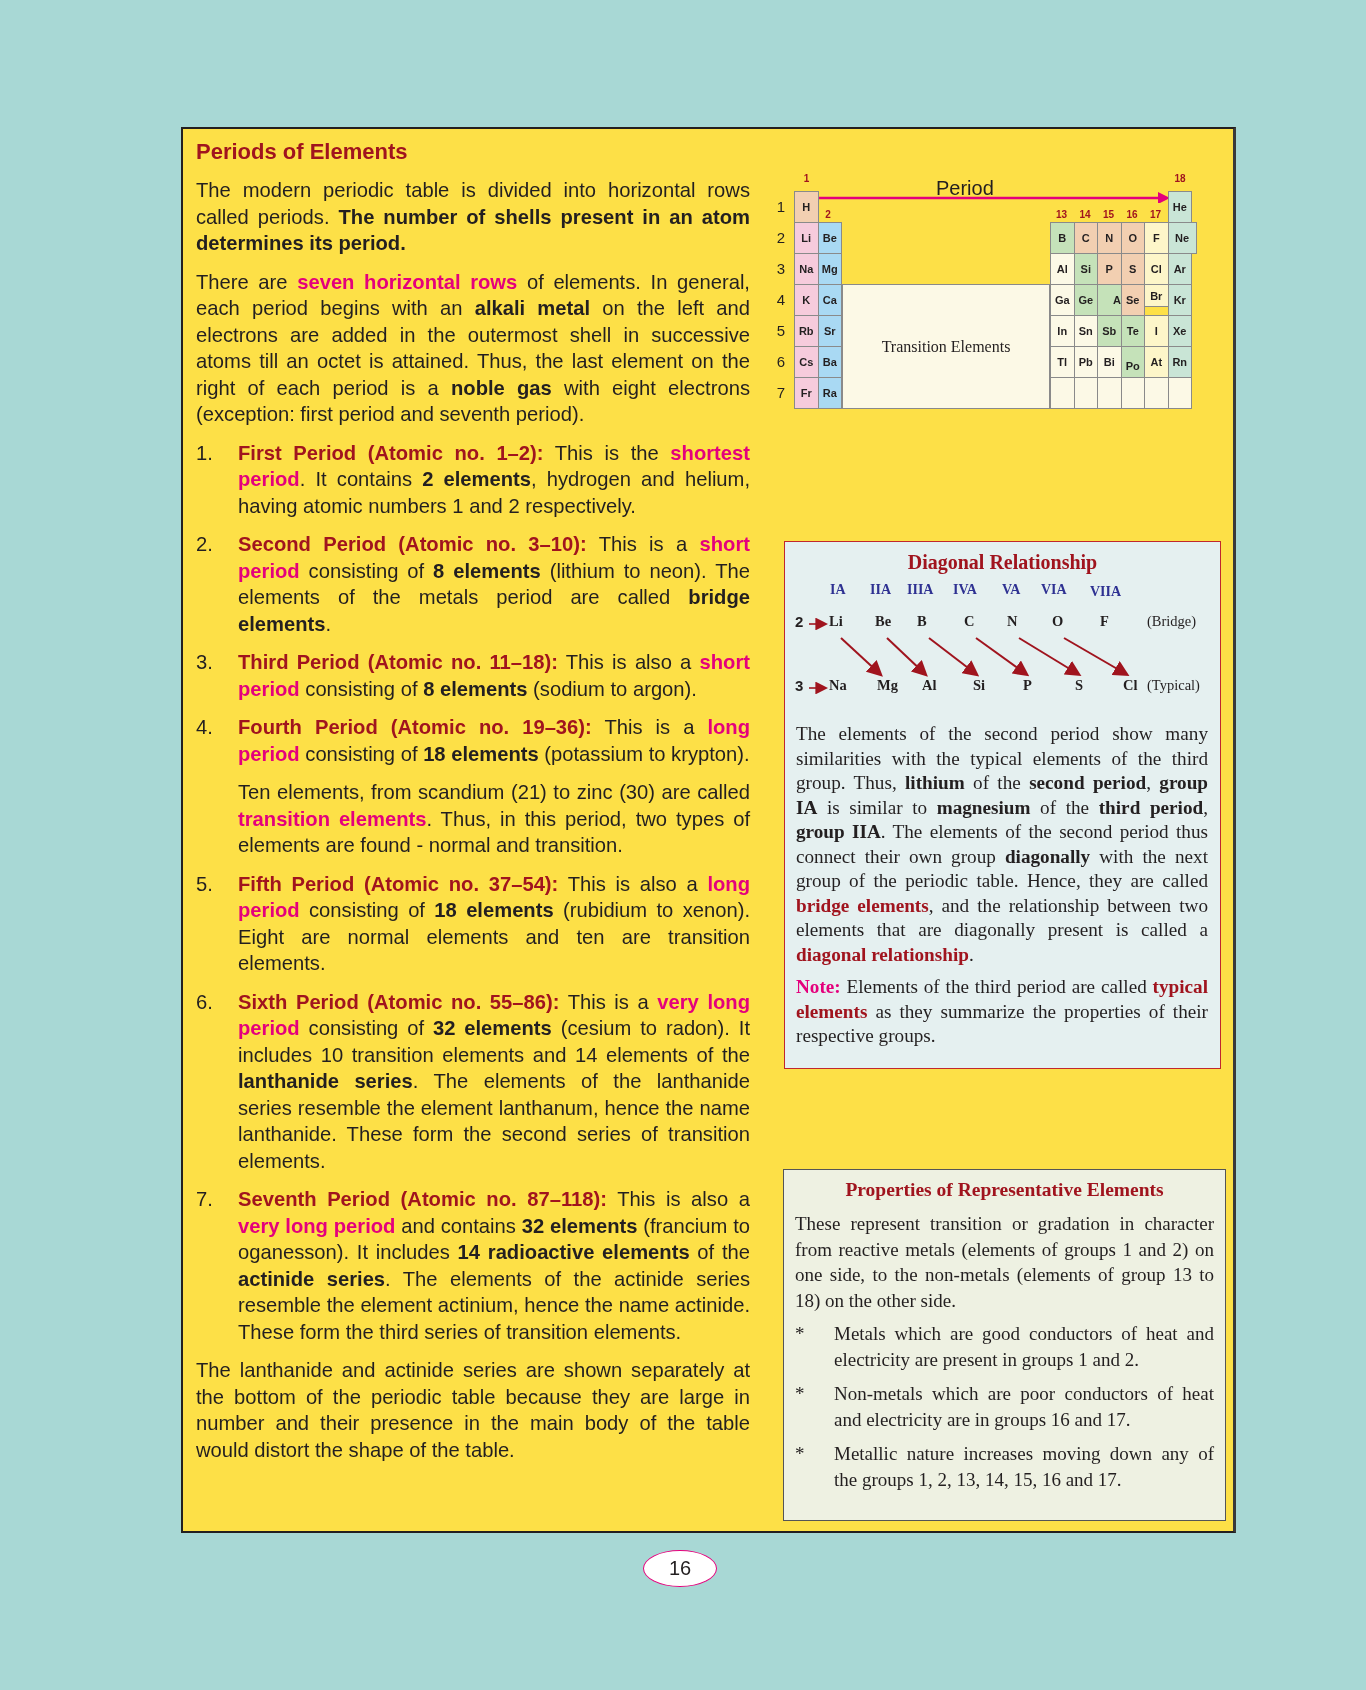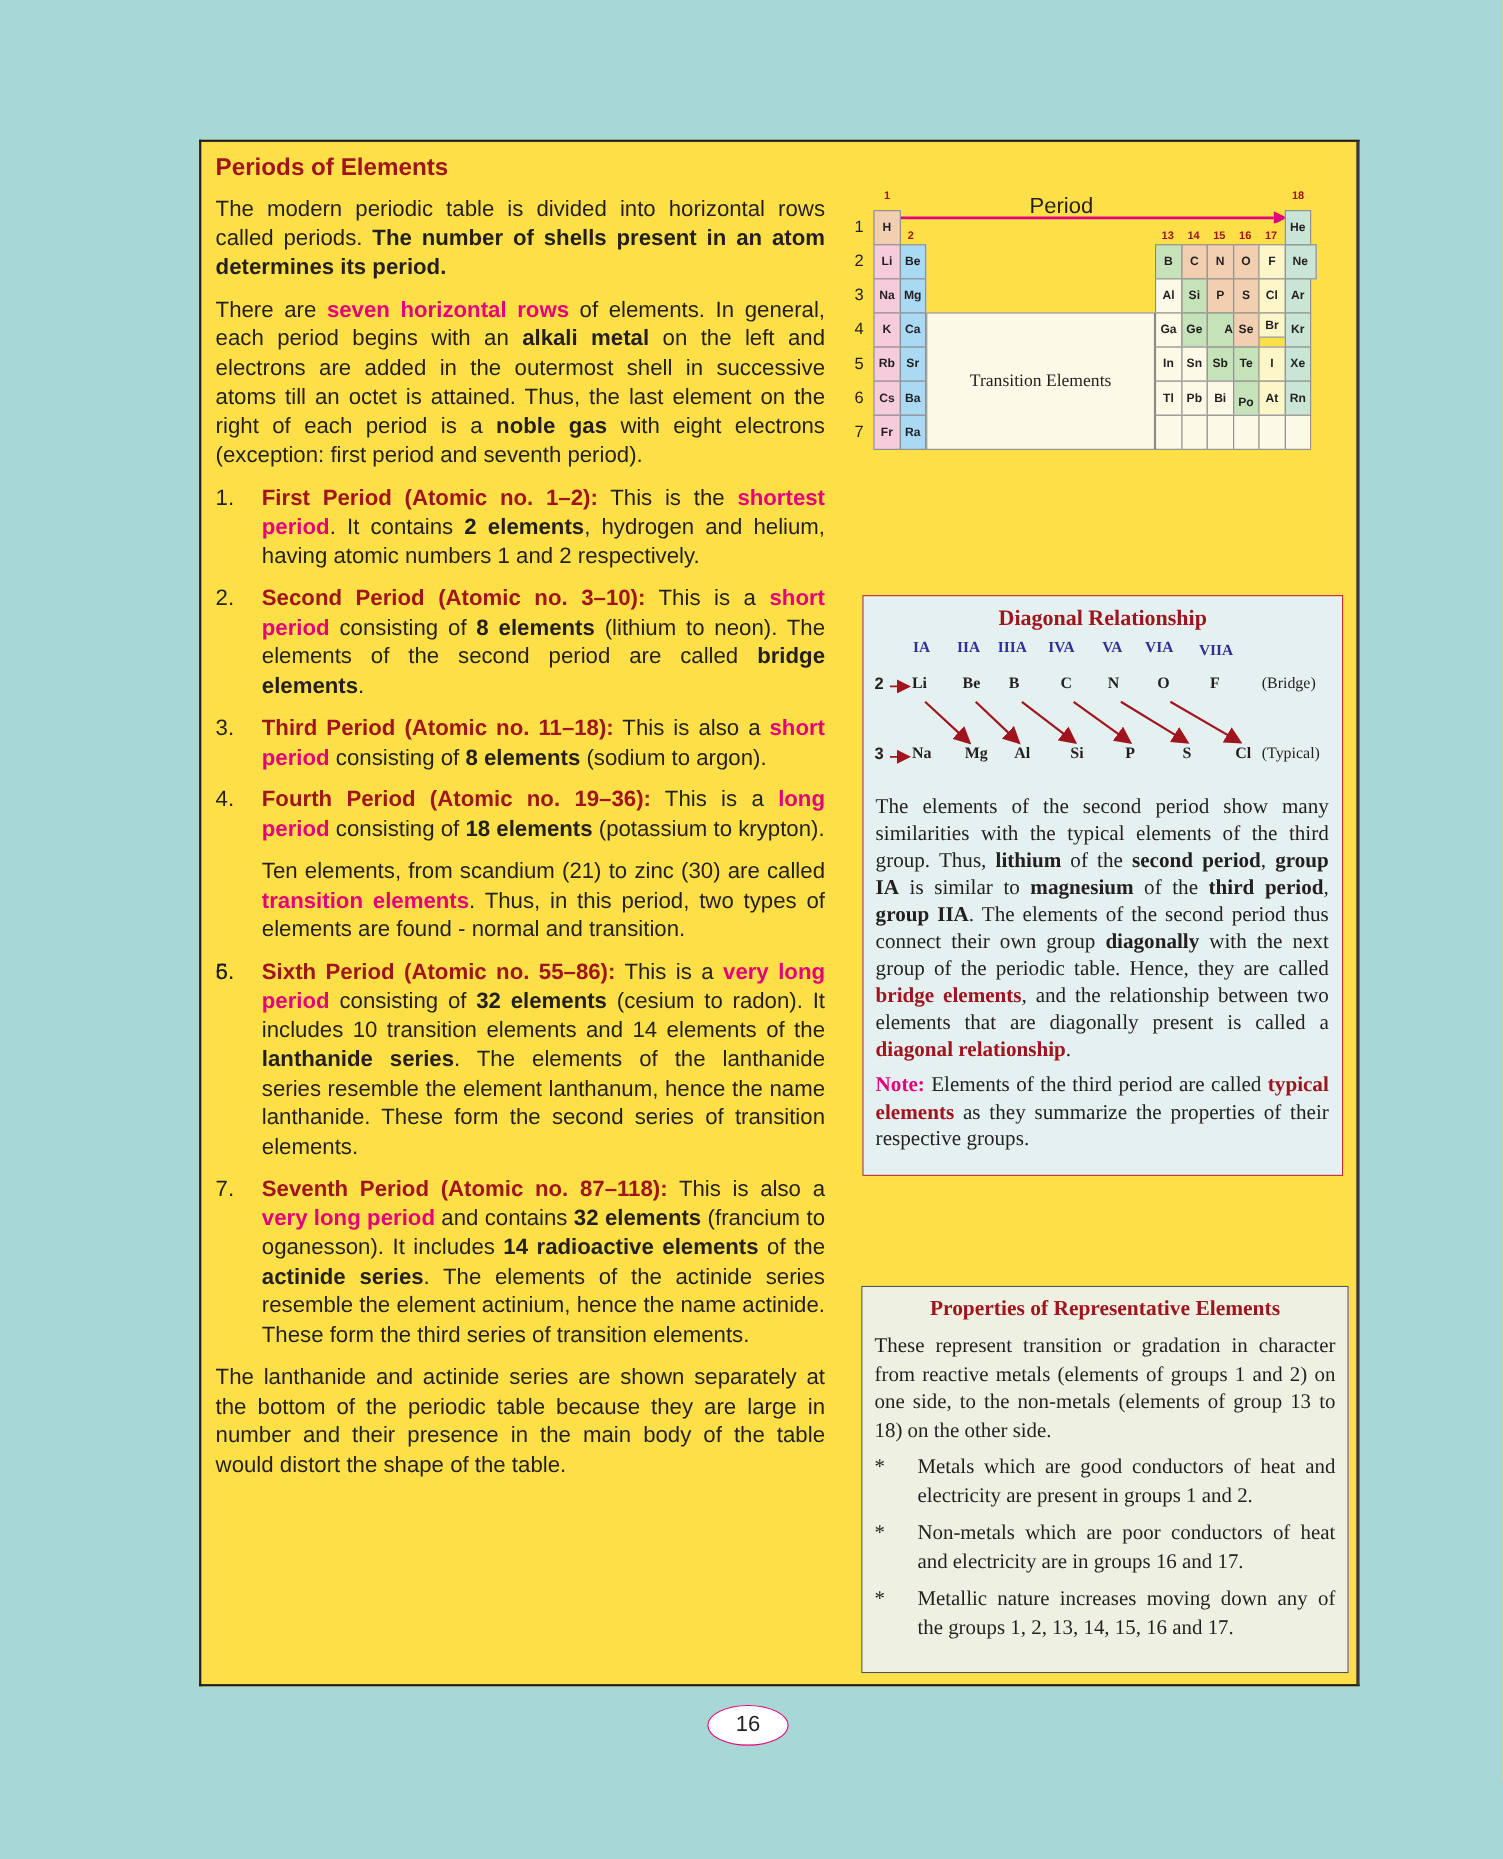--- a/index.html
+++ b/index.html
@@ -220,26 +220,26 @@
 
 <div class="frame">
 
   <div class="left-col">
     <h2 class="section-title">Periods of Elements</h2>
     <p class="para"><span>The modern periodic table is divided into horizontal rows called periods. </span><span class="b">The number of shells present in an atom determines its period.</span></p>
     <p class="para"><span>There are </span><span class="pink">seven horizontal rows</span><span> of elements.  In general, each period begins with an </span><span class="b">alkali metal</span><span> on the left and electrons are added in the outermost shell in successive atoms till an octet is attained. Thus, the last element on the right of each period is a </span><span class="b">noble gas</span><span> with eight electrons (exception: first period and seventh period).</span></p>
 
     <ol class="periods">
       <li><span class="num">1.</span><span><span class="red">First Period (Atomic no. 1–2):</span><span> This is the </span><span class="pink">shortest period</span><span>. It contains </span><span class="b">2 elements</span><span>, hydrogen and helium, having atomic numbers 1 and 2 respectively.</span></span></li>
-      <li><span class="num">2.</span><span><span class="red">Second Period (Atomic no. 3–10):</span><span> This is a </span><span class="pink">short period</span><span> consisting of </span><span class="b">8 elements</span><span> (lithium to neon). The elements of the second period are called </span><span class="b">bridge elements</span><span>.</span></span></li>
+      <li><span class="num">2.</span><span><span class="red">Second Period (Atomic no. 3–10):</span><span> This is a </span><span class="pink">short period</span><span> consisting of </span><span class="b">8 elements</span><span> (lithium to neon). The elements of the metals period are called </span><span class="b">bridge elements</span><span>.</span></span></li>
       <li><span class="num">3.</span><span><span class="red">Third Period (Atomic no. 11–18):</span><span> This is also a </span><span class="pink">short period</span><span> consisting of </span><span class="b">8 elements</span><span> (sodium to argon).</span></span></li>
       <li><span class="num">4.</span><span><span class="red">Fourth Period (Atomic no. 19–36):</span><span> This is a </span><span class="pink">long period</span><span> consisting of </span><span class="b">18 elements</span><span> (potassium to krypton).</span></span>
         <div class="sub"><span>Ten elements, from scandium (21) to zinc (30) are called </span><span class="pink">transition elements</span><span>. Thus, in this period, two types of elements are found - normal and transition.</span></div>
       </li>
-      <li><span class="num">5.</span></li>
+      <li><span class="num">5.</span><span><span class="red">Fifth Period (Atomic no. 37–54):</span><span> This is also a </span><span class="pink">long period</span><span> consisting of </span><span class="b">18 elements</span><span> (rubidium to xenon). Eight are normal elements and ten are transition elements.</span></span></li>
       <li><span class="num">6.</span><span><span class="red">Sixth Period (Atomic no. 55–86):</span><span> This is a </span><span class="pink">very long period</span><span> consisting of </span><span class="b">32 elements</span><span> (cesium to radon). It includes 10 transition elements and 14 elements of the </span><span class="b">lanthanide series</span><span>. The elements of the lanthanide series resemble the element lanthanum, hence the name lanthanide. These form the second series of transition elements.</span></span></li>
       <li><span class="num">7.</span><span><span class="red">Seventh Period (Atomic no. 87–118):</span><span> This is also a </span><span class="pink">very long period</span><span> and contains </span><span class="b">32 elements</span><span> (francium to oganesson). It includes </span><span class="b">14 radioactive elements</span><span> of the </span><span class="b">actinide series</span><span>. The elements of the actinide series resemble the element actinium, hence the name actinide. These form the third series of transition elements.</span></span></li>
     </ol>
     <p class="para">The lanthanide and actinide series are shown separately at the bottom of the periodic table because they are large in number and their presence in the main body of the table would distort the shape of the table.</p>
   </div>
 
   <div class="ptable" id="ptable">
     <span class="period-label" style="left:160px; top:4px;">Period</span>
     <svg width="460" height="30" style="position:absolute;left:0;top:0;">
       <line x1="27" y1="25" x2="382" y2="25" stroke="#e4007c" stroke-width="2.5"></line>

